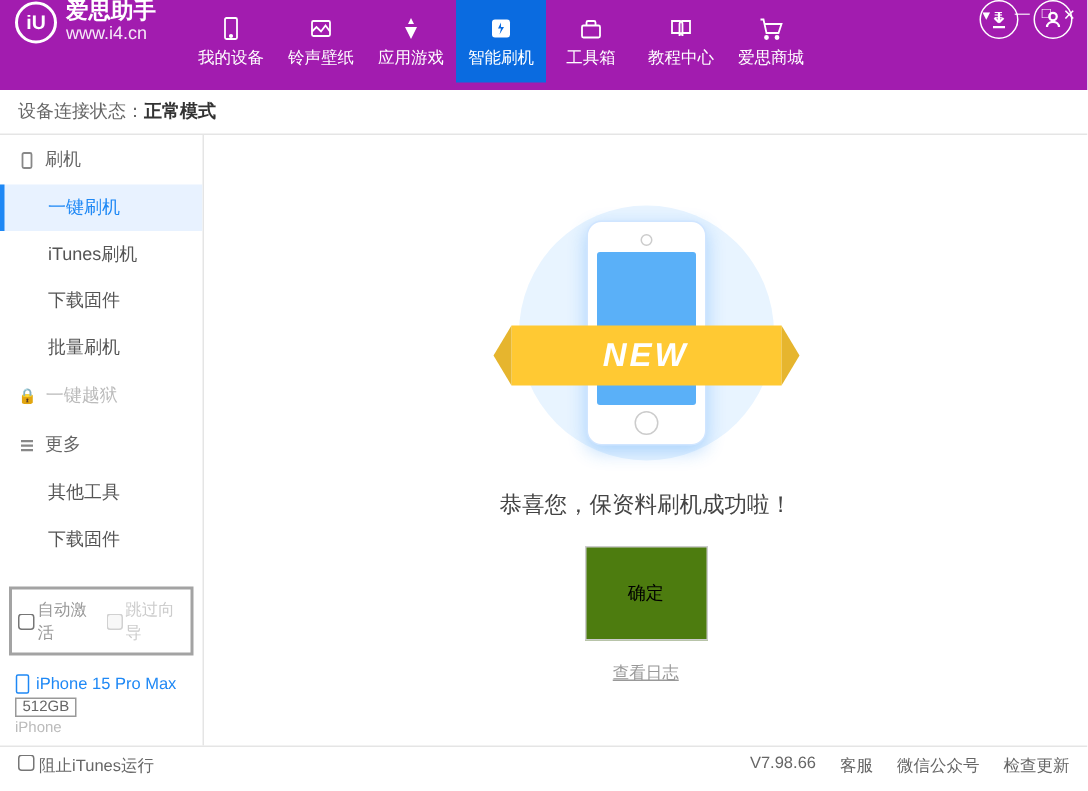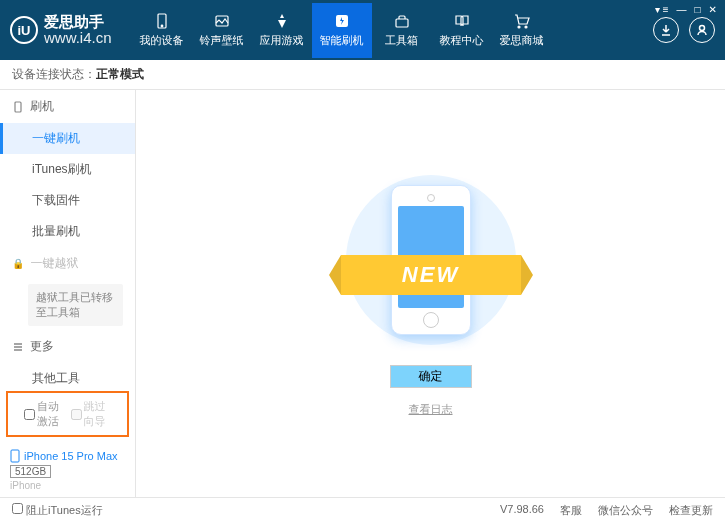--- a/index.html
+++ b/index.html
@@ -1,57 +1,57 @@
 <!DOCTYPE html>
 <html><head>
 <meta charset="utf-8">
 <style>
 *{margin:0;padding:0;box-sizing:border-box;font-family:"Microsoft YaHei",Arial,sans-serif}
 body{width:725px;height:527px;overflow:hidden;background:#fff;font-size:12px;color:#333}
-.header{background:#0c4a6e;height:60px;display:flex;align-items:center;padding:0 10px;color:#fff}
+.header{background:#a21caf;height:60px;display:flex;align-items:flex-start;padding:0 10px;color:#fff}
 .logo{display:flex;align-items:center;gap:6px;margin-right:20px}
 .logo-icon{width:28px;height:28px;border:2px solid #fff;border-radius:50%;display:flex;align-items:center;justify-content:center;font-weight:bold;font-size:13px}
 .logo-text{font-size:15px;font-weight:bold;line-height:1}
-.logo-sub{font-size:15px;opacity:0.9}
+.logo-sub{font-size:12px;opacity:0.9}
 .nav{display:flex;flex:1}
 .nav-item{width:60px;height:55px;display:flex;flex-direction:column;align-items:center;justify-content:center;gap:3px;cursor:pointer;font-size:11px}
 .nav-item.active{background:#0a6be0}
 .nav-icon{width:20px;height:18px;display:flex;align-items:center;justify-content:center}
 .header-right{display:flex;align-items:center;gap:10px}
 .win-controls{position:absolute;top:4px;right:8px;display:flex;gap:8px;color:#fff;font-size:10px}
 .win-controls span{cursor:pointer}
 .circle-btn{width:26px;height:26px;border:1.5px solid #fff;border-radius:50%;display:flex;align-items:center;justify-content:center;cursor:pointer}
 .status-bar{height:30px;border-bottom:1px solid #e5e5e5;display:flex;align-items:center;padding:0 12px;font-size:12px;color:#666}
 .status-bar b{color:#333}
 .body{display:flex;height:407px}
 .sidebar{width:136px;border-right:1px solid #e5e5e5;display:flex;flex-direction:column;overflow:hidden}
 .menu{flex:1;overflow-y:auto}
 .menu-group{padding:8px 12px;display:flex;align-items:center;gap:6px;color:#666;font-size:12px;cursor:pointer}
 .menu-item{padding:7px 12px 7px 32px;font-size:12px;color:#555;cursor:pointer}
 .menu-item.active{background:#e8f2ff;color:#1e88f5;border-left:3px solid #1e88f5;padding-left:29px}
 .menu-tip{margin:4px 12px 4px 28px;padding:6px 8px;background:#f5f5f5;font-size:11px;color:#888;border-radius:2px}
-.checkbox-row{border:2px solid #f97316;margin:6px;padding:6px 16px;display:flex;gap:6px;align-items:center;font-size:11px;color:#999}
+.checkbox-row{border:2px solid #a3a3a3;margin:6px;padding:6px 4px;display:flex;gap:6px;align-items:center;font-size:11px;color:#999}
 .checkbox-row label{display:flex;align-items:center;gap:2px}
 .device-info{padding:6px 10px;font-size:11px}
 .device-name{color:#1e88f5;display:flex;align-items:center;gap:4px}
 .storage-badge{display:inline-block;border:1px solid #999;padding:0 4px;font-size:10px;color:#666;margin-top:2px}
 .device-type{color:#bbb;font-size:10px;margin-top:2px}
 .main{flex:1;display:flex;flex-direction:column;align-items:center;justify-content:center;padding:20px}
 .illustration{width:200px;height:180px;position:relative;margin-bottom:15px}
 .circle-bg{width:170px;height:170px;background:#e8f4ff;border-radius:50%;position:absolute;left:15px;top:5px}
 .phone{width:80px;height:150px;background:#fff;border-radius:10px;position:absolute;left:60px;top:15px;box-shadow:0 4px 12px rgba(30,136,245,0.3);border:1px solid #d0e5ff}
 .phone::before{content:"";position:absolute;top:8px;left:50%;transform:translateX(-50%);width:6px;height:6px;border:1px solid #ccc;border-radius:50%}
 .phone::after{content:"";position:absolute;bottom:6px;left:50%;transform:translateX(-50%);width:14px;height:14px;border:1px solid #ccc;border-radius:50%}
 .phone-screen{position:absolute;top:20px;left:6px;right:6px;bottom:26px;background:#5ab0f8;border-radius:2px}
 .ribbon{position:absolute;top:85px;left:10px;width:180px;height:40px;background:#ffc933;display:flex;align-items:center;justify-content:center;font-weight:bold;font-size:22px;color:#fff;font-style:italic;letter-spacing:2px}
 .ribbon::before,.ribbon::after{content:"";position:absolute;width:0;height:0;border-style:solid}
 .ribbon::before{left:-12px;top:0;border-width:20px 12px 20px 0;border-color:transparent #e6b52e transparent transparent}
 .ribbon::after{right:-12px;top:0;border-width:20px 0 20px 12px;border-color:transparent transparent transparent #e6b52e}
 .success-text{font-size:15px;color:#444;margin-bottom:18px}
-.ok-btn{padding:2px 28px;border:1px solid #ccc;background:#7dd3fc;cursor:pointer;font-size:12px;margin-bottom:14px}
+.ok-btn{padding:22px 28px;border:1px solid #ccc;background:#4d7c0f;cursor:pointer;font-size:12px;margin-bottom:14px}
 .log-link{font-size:11px;color:#999;text-decoration:underline;cursor:pointer}
 .footer{height:26px;border-top:1px solid #e5e5e5;display:flex;align-items:center;padding:0 12px;font-size:11px;color:#666;justify-content:space-between}
 .footer-left{display:flex;align-items:center;gap:4px}
 .footer-right{display:flex;gap:16px}
 .footer-right span{cursor:pointer}
 input[type=checkbox]{width:11px;height:11px}
 .lock-icon{color:#bbb;font-size:10px}
 </style>
 </head>
 <body>
@@ -165,21 +165,20 @@
         <span>刷机</span>
       </div>
       <div class="menu-item active">一键刷机</div>
       <div class="menu-item">iTunes刷机</div>
       <div class="menu-item">下载固件</div>
       <div class="menu-item">批量刷机</div>
       <div class="menu-group" style="color:#bbb">
         <span class="lock-icon">🔒</span>
         <span>一键越狱</span>
       </div>
-      <div class="menu-tip">越狱工具已转移至工具箱</div>
       <div class="menu-group">
         <svg width="12" height="12" viewBox="0 0 12 12" fill="none" stroke="#888" stroke-width="1.5">
             <path d="M2 3h8M2 6h8M2 9h8"></path>
           </svg>
         <span>更多</span>
       </div>
       <div class="menu-item">其他工具</div>
       <div class="menu-item">下载固件</div>
 
     </div>
@@ -206,20 +205,21 @@
   </div>
 
   <div class="main">
     <div class="illustration">
       <div class="circle-bg"></div>
       <div class="phone">
           <div class="phone-screen"></div>
         </div>
       <div class="ribbon">NEW</div>
     </div>
+    <div class="success-text">恭喜您，保资料刷机成功啦！</div>
     <button class="ok-btn">确定</button>
     <span class="log-link">查看日志</span>
   </div>
 </div>
 
 <div class="footer">
   <div class="footer-left">
     <label><input type="checkbox" style=""> <span>阻止iTunes运行</span></label>
   </div>
   <div class="footer-right">

